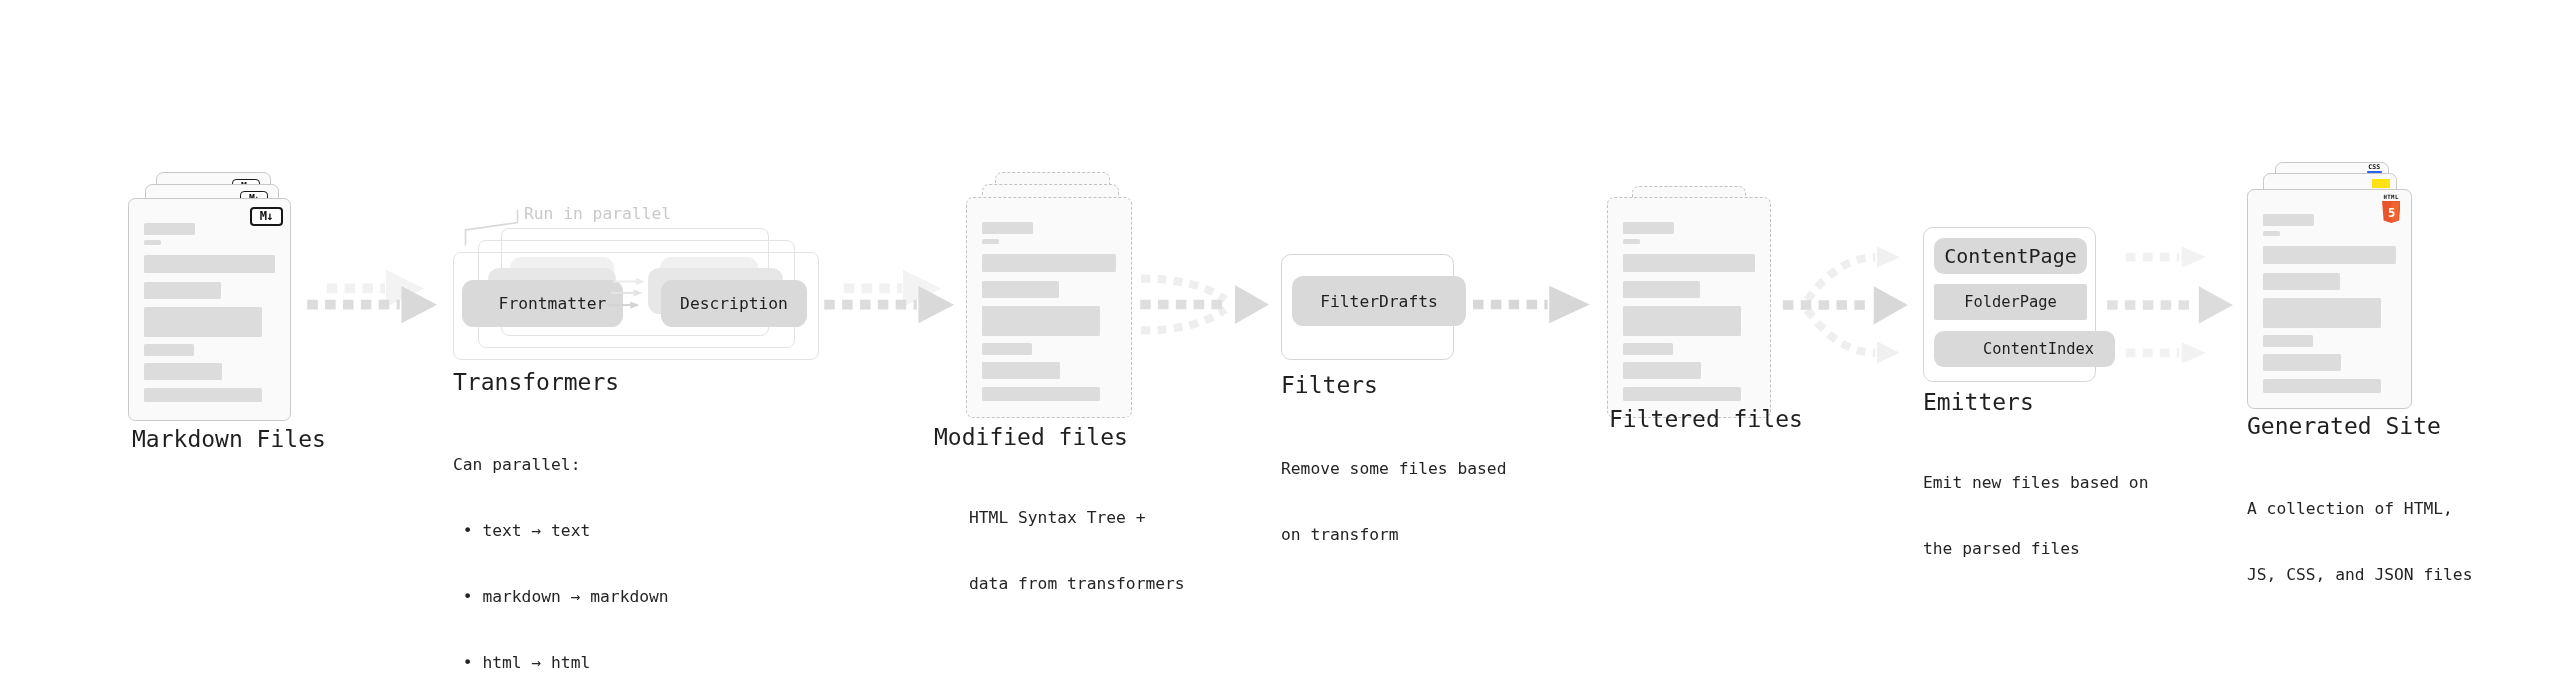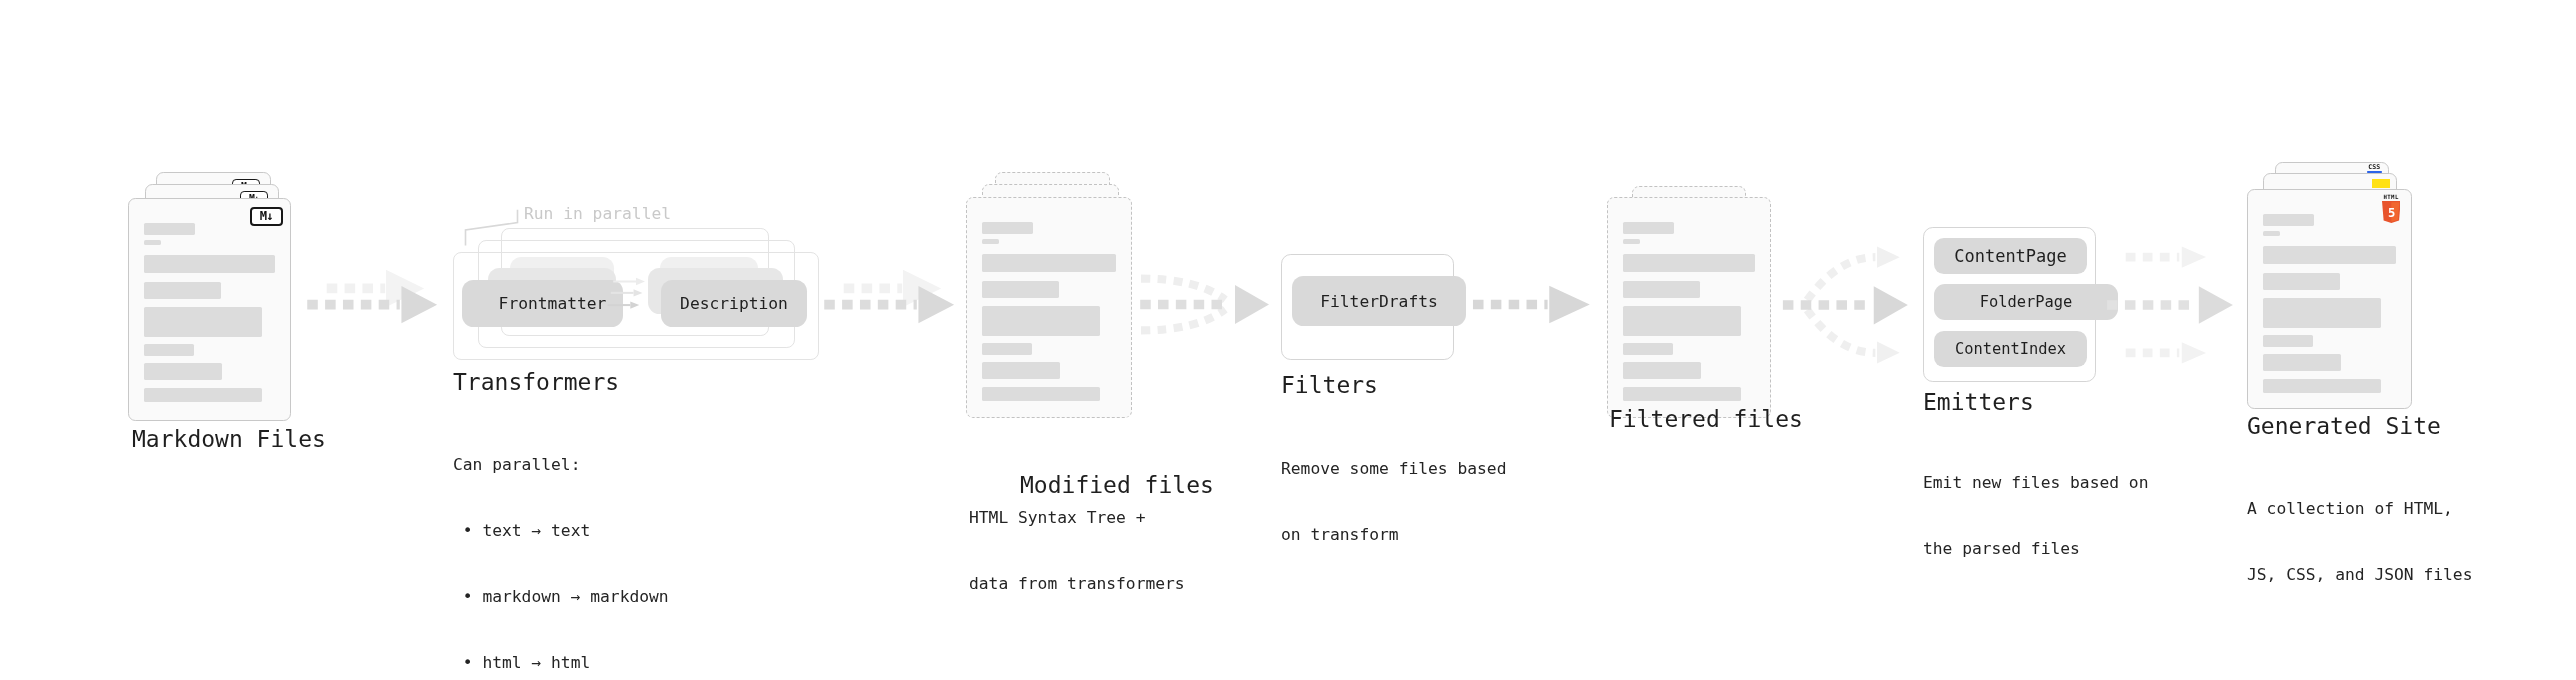--- a/index.html
+++ b/index.html
@@ -137,21 +137,21 @@
         <div class="bar"></div>
           <div class="bar"></div>
           <div class="bar"></div>
           <div class="bar"></div>
         <div class="bar"></div>
           <div class="bar"></div>
           <div class="bar"></div>
           <div class="bar"></div>
       </div>
     </div>
-    <div class="title" style="left:1020px;top:426px;margin-top:48px;">Modified files</div>
+    <div class="title" style="left:934px;top:426px;">Modified files</div>
     <div class="desc" style="left:969px;top:463px;">
       <div>HTML Syntax Tree +</div>
       <div>data from transformers</div>
     </div>
   </div>
 
   <svg class="arrow" style="left:1136px;top:264px;" width="138" height="81" viewBox="0 0 170 100">
     <path d="M 6 18 Q 75 18 110 44" fill="none" stroke="#eeeeee" stroke-width="10" stroke-dasharray="11 9"></path>
     <path d="M 6 82 Q 75 82 110 56" fill="none" stroke="#eeeeee" stroke-width="10" stroke-dasharray="11 9"></path>
     <line x1="5" y1="50" x2="112" y2="50" stroke="#dedede" stroke-width="12" stroke-dasharray="13 9"></line>
@@ -194,23 +194,23 @@
     <path d="M 36 74 Q 74 21 120 21" fill="none" stroke="#efefef" stroke-width="10" stroke-dasharray="11 9"></path>
     <polygon points="122,8 122,34 150,21" fill="#f0f0f0"></polygon>
     <path d="M 36 86 Q 74 139 120 139" fill="none" stroke="#efefef" stroke-width="10" stroke-dasharray="11 9"></path>
     <polygon points="122,125 122,152 150,139" fill="#f0f0f0"></polygon>
     <line x1="6" y1="80" x2="112" y2="80" stroke="#dcdcdc" stroke-width="12" stroke-dasharray="13 9"></line>
     <polygon points="118,57 118,104 160,80" fill="#d8d8d8"></polygon>
   </svg>
 
   <div>
     <div class="panel" style="left:1923px;top:227px;width:173px;height:155px;"></div>
-    <div class="pill" style="left:1934px;top:238px;width:153px;height:36px;font-size:17px;border-radius:9.8px;">ContentPage</div>
-    <div class="pill" style="left:1934px;top:284px;width:184px;height:36px;font-size:15.4px;border-radius:11px;">FolderPage</div>
-    <div class="pill" style="left:1934px;top:331px;width:153px;height:36px;font-size:15.4px;border-radius:9.8px;">ContentIndex</div>
+    <div class="pill" style="left:1934px;top:238px;width:153px;height:36px;font-size:20px;border-radius:9.8px;">ContentPage</div>
+    <div class="pill" style="left:1934px;top:284px;width:153px;height:36px;font-size:15.4px;border-radius:2px;">FolderPage</div>
+    <div class="pill" style="left:1934px;top:331px;width:153px;height:36px;font-size:15.4px;border-radius:9.8px;padding-left:28px;">ContentIndex</div>
     <div class="title" style="left:1923px;top:391px;">Emitters</div>
     <div class="desc" style="left:1923px;top:428px;">
       <div>Emit new files based on</div>
       <div>the parsed files</div>
     </div>
   </div>
 
   <svg class="arrow" style="left:2103px;top:240px;" width="138" height="130" viewBox="0 0 170 160">
     <line x1="28" y1="21" x2="94" y2="21" stroke="#f1f1f1" stroke-width="11" stroke-dasharray="12 9"></line>
     <polygon points="97,8 97,34 127,21" fill="#f2f2f2"></polygon>

